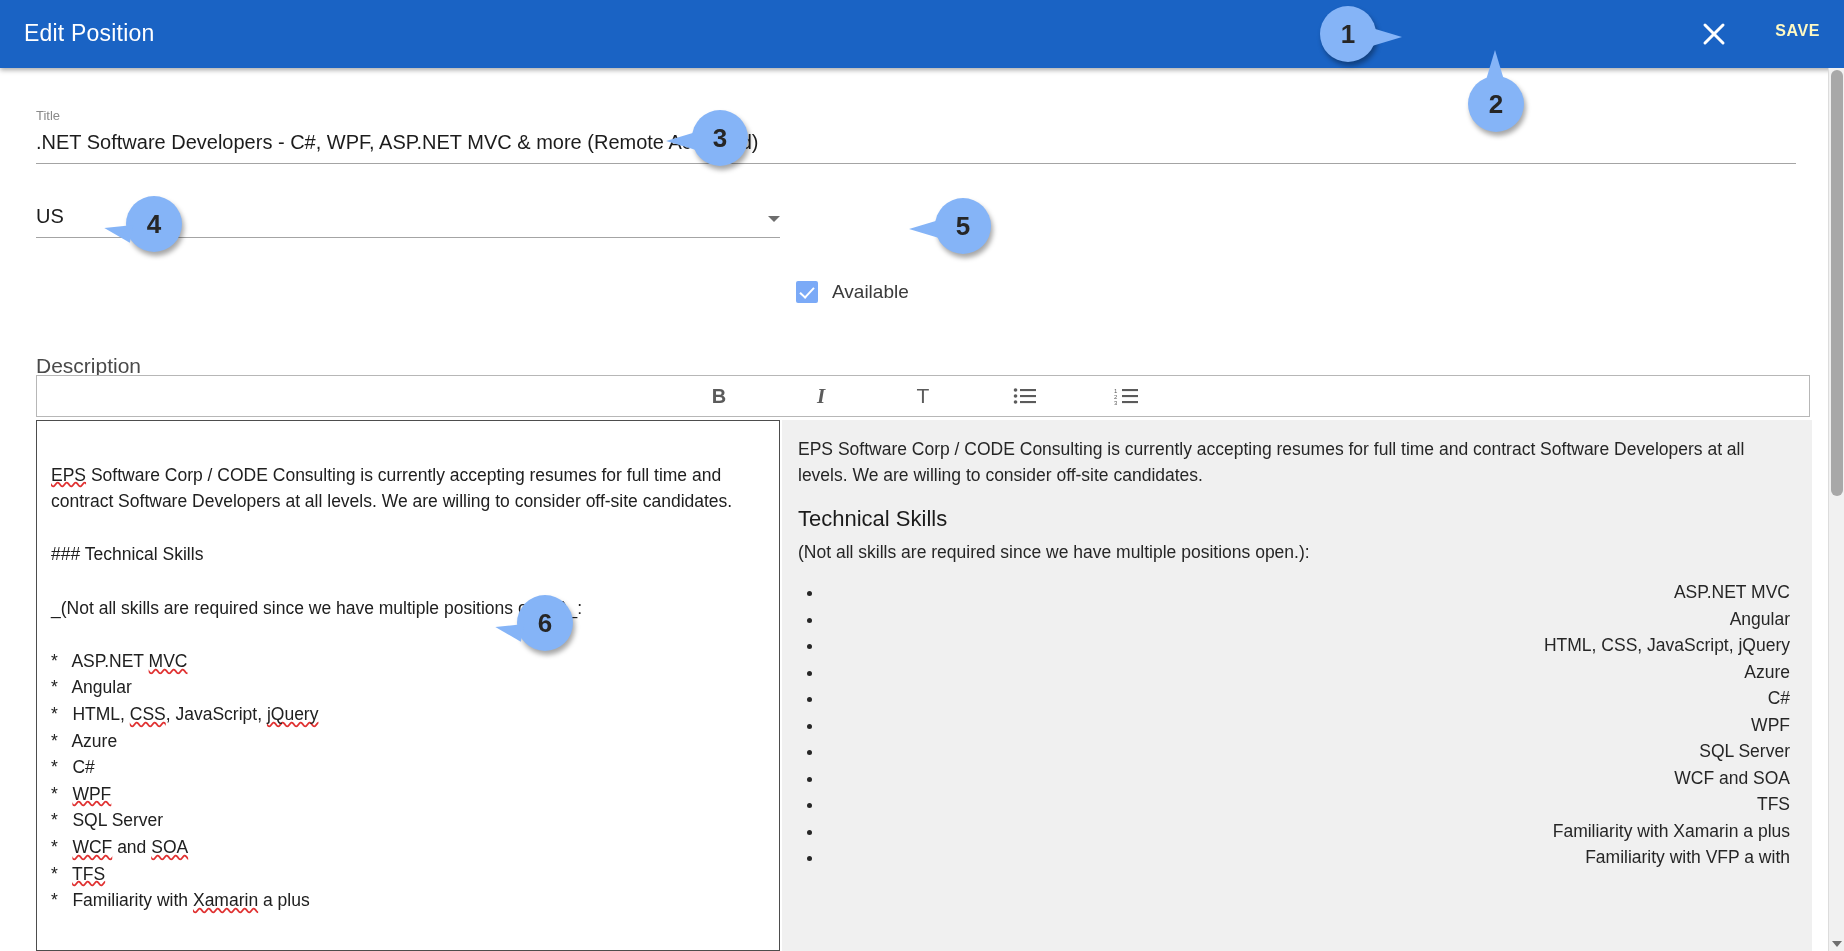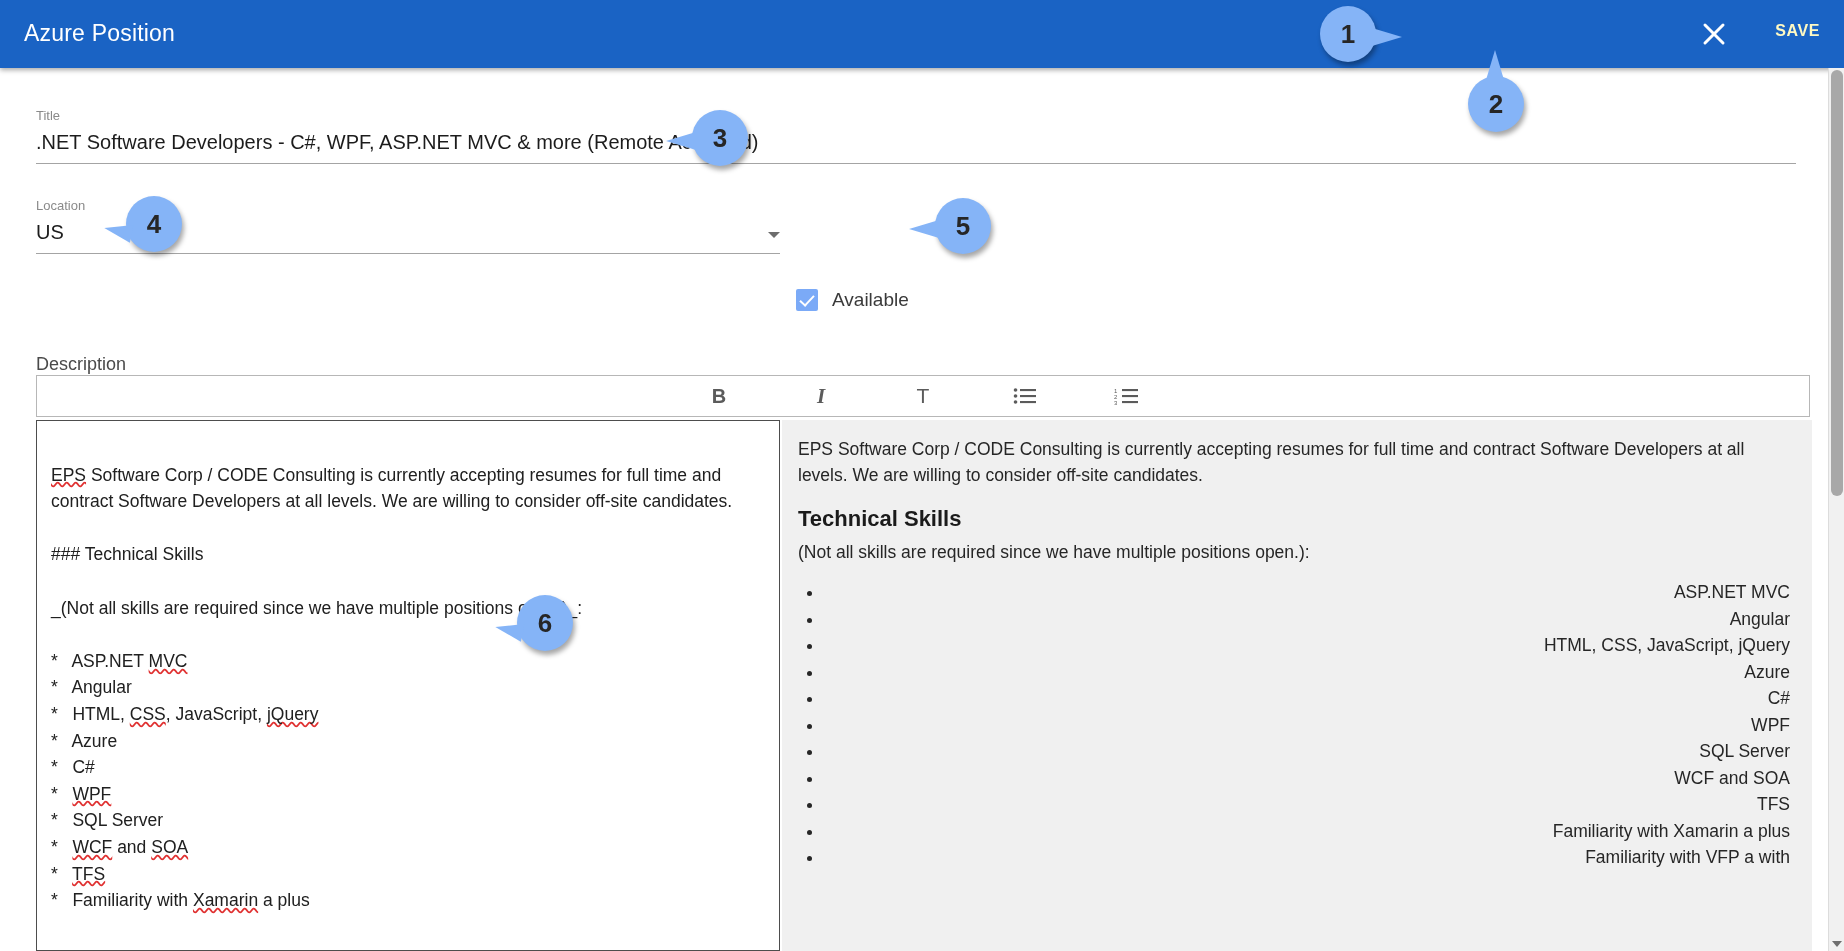--- a/index.html
+++ b/index.html
@@ -102,21 +102,20 @@
     border-top: 6px solid #6d6d6d;
     margin-bottom: 9px;
     cursor: pointer;
   }
 
   .checkbox-row {
     position: absolute;
     left: 796px; top: 213px;
     display: flex;
     align-items: center;
-    margin-top: 8px;
   }
   .checkbox-box {
     width: 22px; height: 22px;
     border-radius: 2px;
     background: #7baaf7;
     position: relative;
     cursor: pointer;
   }
   .checkbox-box:after {
     content: "";
@@ -129,21 +128,21 @@
   }
   .checkbox-label {
     margin-left: 14px;
     font-size: 19px;
     color: #3a3a3a;
   }
 
   .desc-label {
     position: absolute;
     left: 36px; top: 286px;
-    font-size: 18px;
+    font-size: 21px;
     color: #4a4a4a;
   }
 
   
   .editor-toolbar {
     position: absolute;
     left: 36px; top: 307px;
     width: 1774px; height: 42px;
     border: 1px solid #b7b7b7;
     background: #fff;
@@ -194,21 +193,21 @@
     padding: 16px 22px 0 16px;
   }
   .pv-p {
     font-size: 17.5px;
     line-height: 26px;
     color: #262626;
     margin: 0 0 18px 0;
   }
   .pv-h3 {
     font-size: 22px;
-    font-weight: bold;
+    font-weight: normal;
     color: #1b1b1b;
     margin: 0 0 10px 0;
   }
   .pv-em {
     font-size: 17.5px;
     color: #262626;
     margin: 0 0 16px 0;
   }
   .pv-ul {
     margin: 0;
@@ -294,42 +293,41 @@
     border-color: transparent #85b4f7 transparent transparent;
     transform: rotate(12deg);
   }
 </style>
 </head>
 <body>
 
 <div id="app">
 
   <div class="toolbar">
-    <div class="toolbar-title">Azure Position</div>
+    <div class="toolbar-title">Edit Position</div>
 
     <div class="close-btn">
       <svg width="36" height="36" viewBox="0 0 36 36" aria-hidden="true">
         <line x1="9" y1="9" x2="27" y2="27" stroke="#ffffff" stroke-width="3" stroke-linecap="round"></line>
         <line x1="27" y1="9" x2="9" y2="27" stroke="#ffffff" stroke-width="3" stroke-linecap="round"></line>
       </svg>
     </div>
 
     <button class="save-btn">SAVE</button>
   </div>
 
   <div class="body">
 
     <div class="field-title-wrap">
       <div class="floating-label">Title</div>
       <div class="field-value">.NET Software Developers - C#, WPF, ASP.NET MVC &amp; more (Remote Accepted)</div>
       <div class="underline"></div>
     </div>
 
     <div class="field-location-wrap">
-      <div class="floating-label">Location</div>
       <div class="select-row">
         <div class="field-value">US</div>
         <div class="select-arrow"></div>
       </div>
       <div class="underline"></div>
     </div>
 
     <div class="checkbox-row">
       <div class="checkbox-box"></div>
       <div class="checkbox-label">Available</div>

